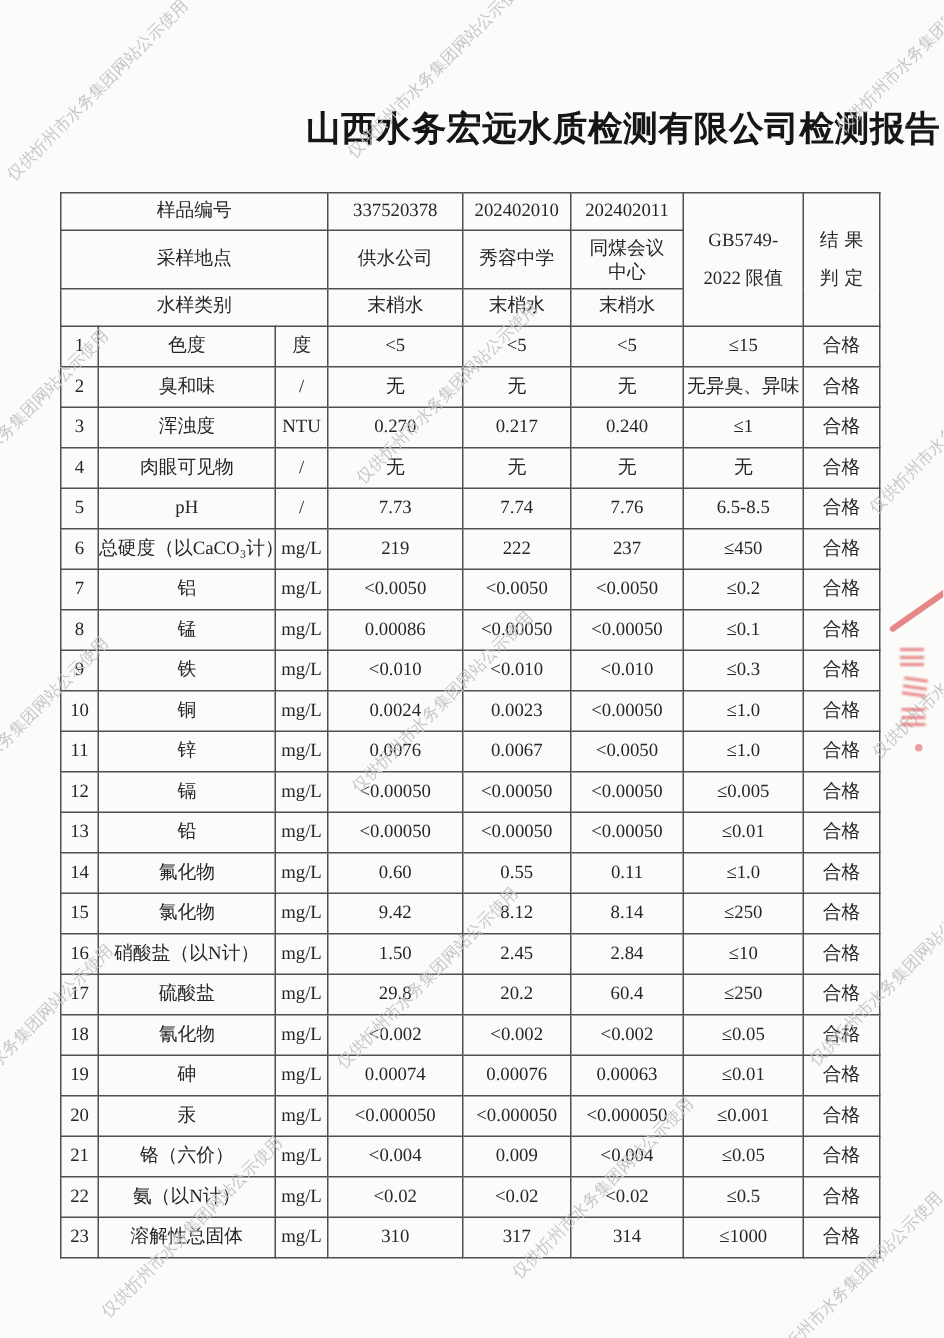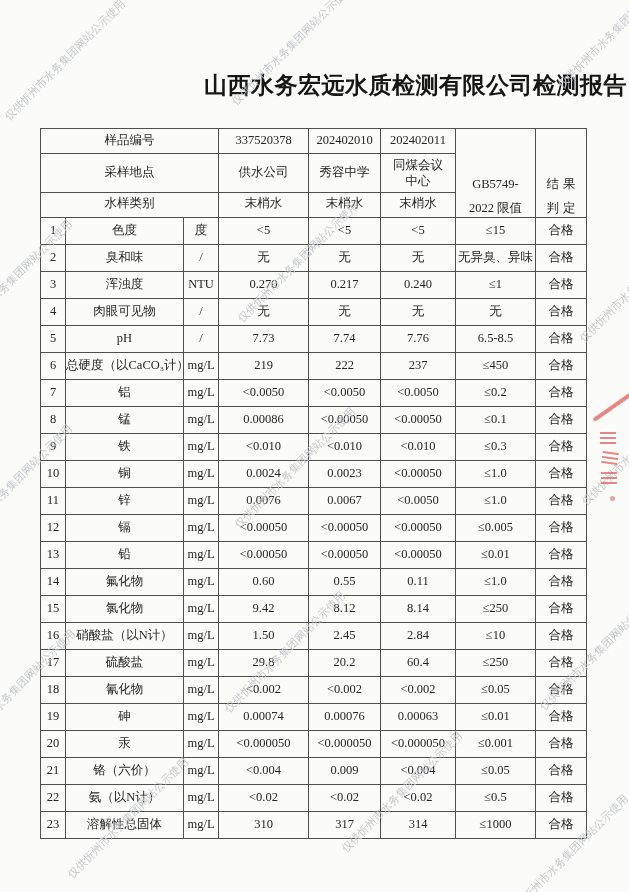--- a/index.html
+++ b/index.html
@@ -32,21 +32,21 @@
   table.report td{
     border:1px solid #4f4f4f;text-align:center;vertical-align:middle;
     font-size:12.5px;padding:0;line-height:1.25;overflow:hidden;white-space:nowrap;
   }
   table.report{border:1.5px solid #474747;}
   .h-a td{height:24px;}
   .h-b td{height:38px;white-space:normal;}
   .h-c td{height:24px;font-family:Liberation Mono, monospace;}
   .h-span{height:auto;}
   .h-limit,.h-result{white-space:normal;}
-  .h-stack{display:flex;flex-direction:column;justify-content:flex-end;gap:9px;height:100%;}
+  .h-stack{display:flex;flex-direction:column;justify-content:center;gap:9px;height:100%;}
   .h-result .h-stack div{letter-spacing:4px;text-indent:4px;}
   .loc-wrap{display:inline-block;max-width:56px;white-space:normal;line-height:1.3;}
   tbody td{height:26px;}
   td.c-name{text-align:left;padding-left:7px;font-size:12px;}
   td.c-unit{font-size:12px;}
   td.c-limit{font-size:12px;}
   
   .stamp{position:absolute;left:592px;top:392px;width:37px;height:118px;z-index:6;opacity:.8;pointer-events:none;}
   .s-line{position:absolute;right:-10px;top:12px;width:50px;height:4px;background:#e26b6b;transform:rotate(-35deg);border-radius:2px;filter:blur(.5px);}
   .s-m{position:absolute;width:16px;height:12px;background:repeating-linear-gradient(0deg,#e26b6b 0 2px,transparent 2px 5px);filter:blur(.6px);}

